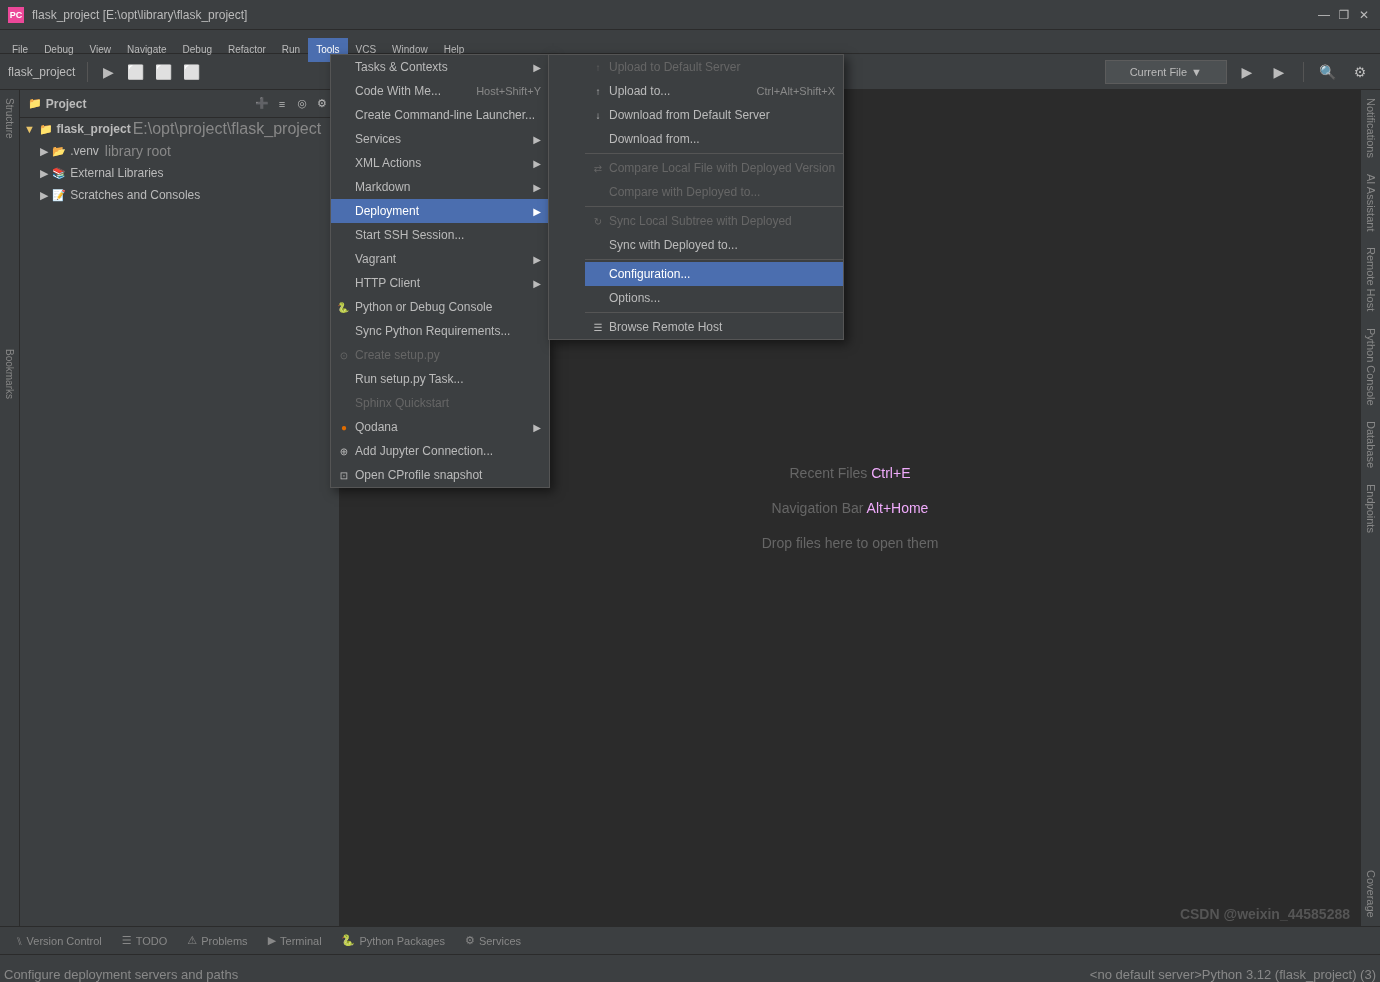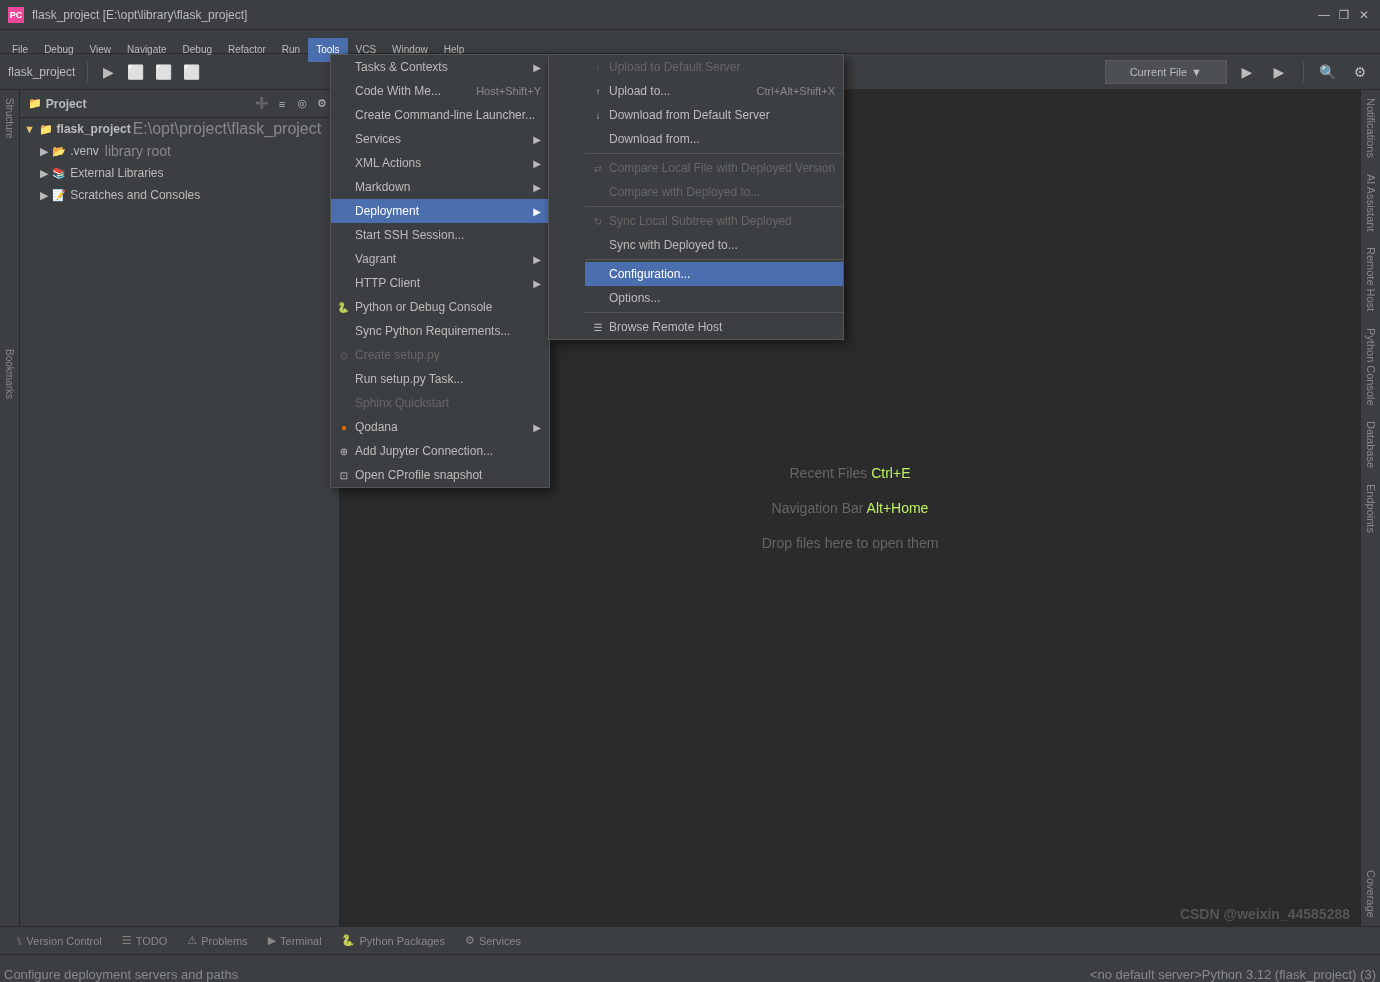--- a/index.html
+++ b/index.html
@@ -201,21 +201,21 @@
       justify-content: center;
       position: relative;
     }
     .editor-placeholder {
       color: #666;
       font-size: 14px;
       text-align: center;
       line-height: 2.5;
     }
     .editor-placeholder .shortcut {
-      color: #bef264;
+      color: #f0abfc;
       text-align: right;
     }
 
     
     .right-sidebar {
       width: 20px;
       background: #3c3f41;
       display: flex;
       flex-direction: column;
       align-items: center;

